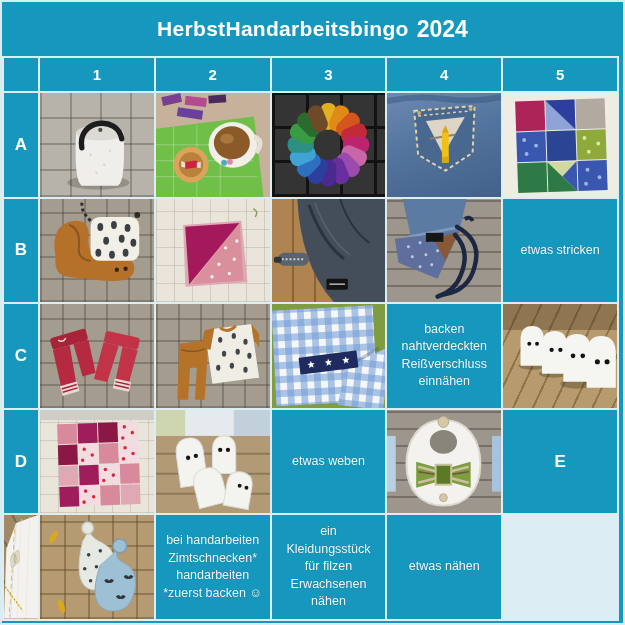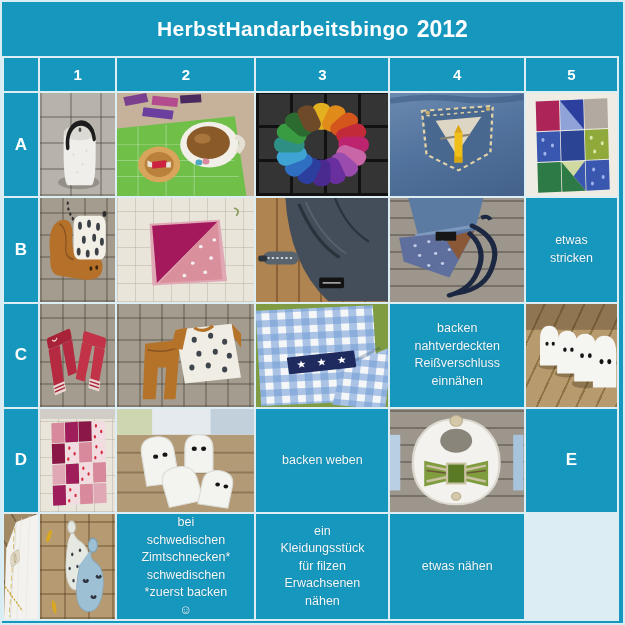--- a/index.html
+++ b/index.html
@@ -9,21 +9,21 @@
   .title-main{color:#ffffff;font-size:21px;font-weight:bold;letter-spacing:.3px;}
   .title-year{color:#ffffff;font-size:23px;font-weight:bold;}
   .board{height:561px;margin:0 4px 4px 0;display:grid;
          grid-template-columns:34px repeat(5,1fr);
          grid-template-rows:33px repeat(5,1fr);
          gap:2px;background:#dcedf3;border:2px solid #dcedf3;border-right-width:2px;}
   .hcell,.rcell,.corner,.task{background:#1697bd;}
   .hcell{display:flex;align-items:center;justify-content:center;color:#fff;font-weight:bold;font-size:15px;}
   .rcell{display:flex;align-items:center;justify-content:center;color:#fff;font-weight:bold;font-size:17px;}
   .task{display:flex;align-items:center;justify-content:center;text-align:center;
-        color:#f2fafc;font-size:12.5px;line-height:1.4;padding:0 24px;box-sizing:border-box;
+        color:#f2fafc;font-size:12.5px;line-height:1.4;padding:0 6px;box-sizing:border-box;
         text-shadow:0 0 1px rgba(15,60,80,.45);}
   .photo{position:relative;overflow:hidden;}
   .photo svg{display:block;width:100%;height:100%;}
   
   .stone{background:#b8b3aa;background-image:
     repeating-linear-gradient(90deg,rgba(70,65,58,.35) 0 2px,transparent 2px 30px),
     repeating-linear-gradient(0deg,rgba(70,65,58,.35) 0 2px,transparent 2px 26px);}
   .table-beige{background:#c6b29a;}
   .wire{background:#343434;background-image:
     repeating-linear-gradient(90deg,#121212 0 3px,transparent 3px 34px),
@@ -44,21 +44,21 @@
   .wood-angle{background:repeating-linear-gradient(60deg,#a28a66 0 18px,#7d6a4c 18px 20px);}
   .quilt-bg{background:#efece4;}
   .green-bg{background:#7f9c42;}
 </style>
 </head>
 <body>
 
 <div class="page">
   <div class="title-bar">
     <span class="title-main">HerbstHandarbeitsbingo</span>
-    <span class="title-year">2012</span>
+    <span class="title-year">2024</span>
   </div>
 
   <div class="board">
     <div class="corner"></div>
     <div class="hcell">1</div>
     <div class="hcell">2</div>
     <div class="hcell">3</div>
     <div class="hcell">4</div>
     <div class="hcell">5</div>
 
@@ -420,21 +420,21 @@
             <circle cx="41" cy="46" r="2.2"></circle>
           <circle cx="66" cy="40" r="2.2"></circle>
             <circle cx="74" cy="40" r="2.2"></circle>
           <circle cx="86" cy="76" r="2"></circle>
             <circle cx="93" cy="78" r="2"></circle>
         </g>
       </svg>
     </div>
 
     <div class="task">
-      <span>backen weben</span>
+      <span>etwas weben</span>
     </div>
 
     <div class="photo wood-h-grey">
       <svg viewBox="0 0 117 104" preserveAspectRatio="none">
         <rect x="0" y="26" width="9" height="56" fill="#b9cfe4"></rect>
         <rect x="108" y="26" width="9" height="56" fill="#a8c4dc"></rect>
         <path d="M58 10 C32 10 20 32 20 54 C20 82 36 96 58 96 C80 96 96 82 96 54 C96 32 84 10 58 10 Z" fill="#f4f2ee" stroke="#dcd8d0" stroke-width="2"></path>
         <ellipse cx="58" cy="32" rx="14" ry="12" fill="#8a857b"></ellipse>
         <circle cx="58" cy="12" r="5.5" fill="#d4c8a8" stroke="#b8ad8e" stroke-width="1"></circle>
         <polygon points="30,52 52,58 52,72 30,78" fill="#7f9c3f"></polygon>
@@ -482,21 +482,21 @@
         <circle cx="82" cy="31" r="7" fill="#9ec0d4" stroke="#7e9eb2" stroke-width="1.5"></circle>
         <g fill="#2e3440">
           <path d="M66 66 q2.5 -3.5 5 0 q2.5 -3.5 5 0 q-2.5 3 -5 2 q-2.5 1 -5 -2"></path>
           <path d="M78 82 q2.5 -3.5 5 0 q2.5 -3.5 5 0 q-2.5 3 -5 2 q-2.5 1 -5 -2"></path>
           <path d="M86 62 q2.5 -3.5 5 0 q2.5 -3.5 5 0 q-2.5 3 -5 2 q-2.5 1 -5 -2"></path>
         </g>
       </svg>
     </div>
 
     <div class="task">
-      <span>bei schwedischen Zimtschnecken* schwedischen *zuerst backen ☺</span>
+      <span>bei handarbeiten Zimtschnecken* handarbeiten *zuerst backen ☺</span>
     </div>
 
     <div class="task">
       <span>ein Kleidungsstück für filzen Erwachsenen nähen</span>
     </div>
 
     <div class="task">
       <span>etwas nähen</span>
     </div>
   </div>

